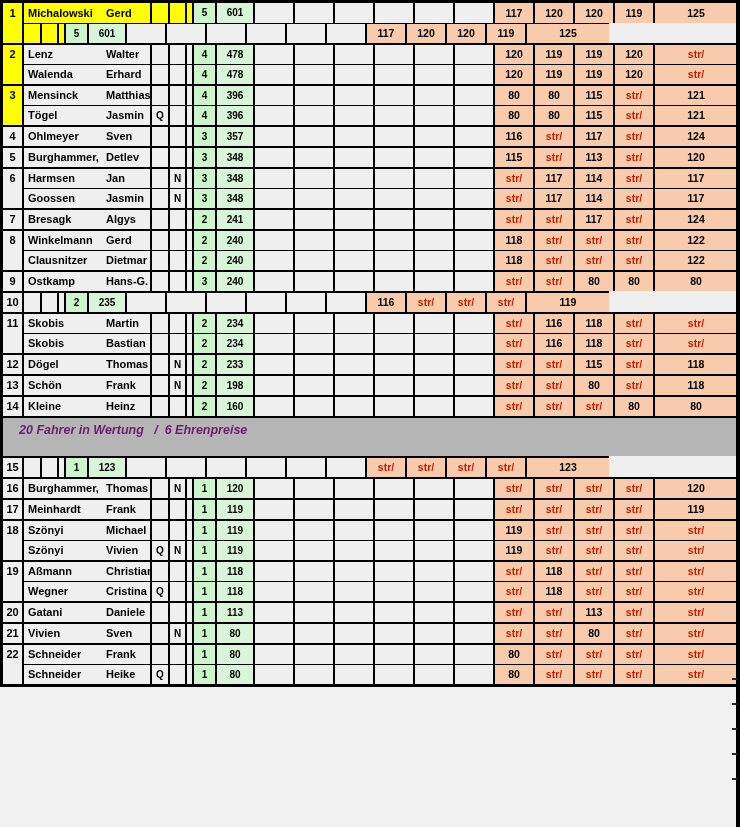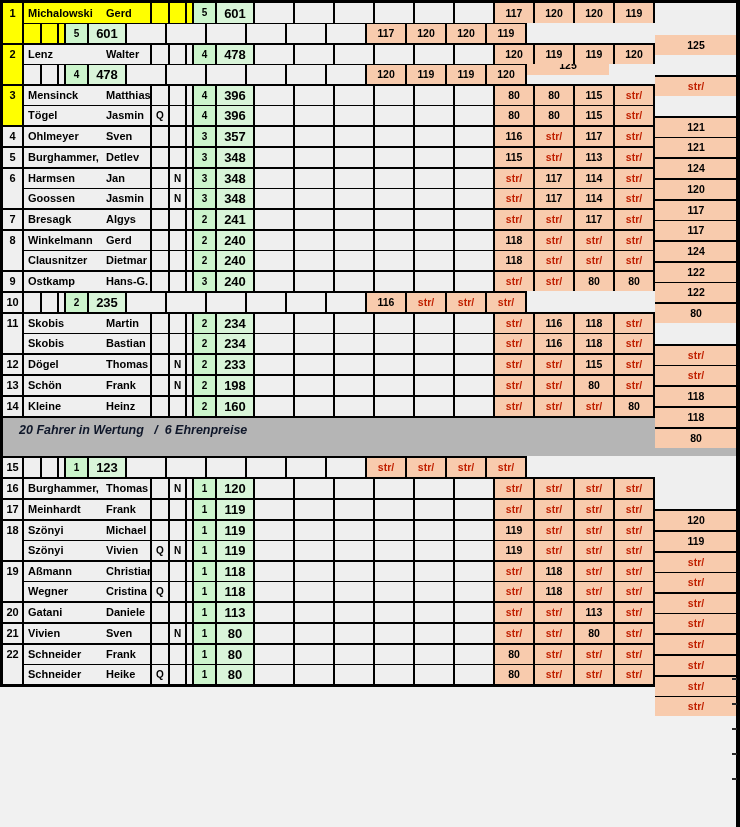--- a/index.html
+++ b/index.html
@@ -26,36 +26,36 @@
     overflow:hidden;white-space:nowrap;
   }
   .c-rank{width:21px;font-size:11px;}
   .c-name{width:128px;justify-content:flex-start;padding-left:4px;font-size:11px;}
   .c-name .last{display:inline-block;width:78px;flex:0 0 auto;text-align:left;overflow:visible;}
   .c-name .first{flex:0 0 auto;text-align:right;}
   .c-q{width:18px;font-size:10px;}
   .c-n{width:17px;font-size:10px;}
   .c-sp{width:7px;}
   .c-count{width:23px;background:#ccf5cc;font-size:10px;}
-  .c-total{width:38px;background:#d9f5d9;font-size:13px;}
+  .c-total{width:38px;background:#d9f5d9;font-size:10px;}
   .c-empty{width:40px;}
   .c-score{width:40px;background:#f8cbad;}
-  .c-score.wide{width:82px;border-right:none;margin-top:32px;}
+  .c-score.wide{width:82px;border-right:none;}
   .c-score.str{color:#c02000;}
   .row.yellowRow .c-rank,.row.yellowRow .c-name,.row.yellowRow .c-q,
   .row.yellowRow .c-n,.row.yellowRow .c-sp{background:#ffff00;}
   .row.yellowRank .c-rank{background:#ffff00;}
   .row.mergeRank .c-rank{border-top:none;}
   .band{
     height:40px;background:#b5b5b5;border-top:2px solid #000;
     display:block;box-sizing:border-box;
   }
   .band .note{
     display:block;padding:5px 0 0 16px;
-    color:#0f172a;font-weight:bold;font-style:italic;font-size:12.5px;
+    color:#701a75;font-weight:bold;font-style:italic;font-size:12.5px;
     white-space:pre;
   }
   .rstrip{position:absolute;right:0;top:0;width:4px;height:827px;background:#000;}
   .tick{position:absolute;width:5px;height:2px;background:#2a2a2a;right:3px;}
 </style>
 </head>
 <body>
 
 <div class="page">
   <div class="table">
@@ -119,20 +119,24 @@
         <div class="cell c-empty"></div>
         <div class="cell c-empty"></div>
         <div class="cell c-score">120</div>
         <div class="cell c-score">119</div>
         <div class="cell c-score">119</div>
         <div class="cell c-score">120</div>
         <div class="cell c-score wide str">str/</div>
       </div>
       <div class="row yellowRank mergeRank">
         <div class="cell c-rank"></div>
+        <div class="cell c-name">
+          <span class="last">Walenda</span>
+          <span class="first">Erhard</span>
+        </div>
         <div class="cell c-q"></div>
         <div class="cell c-n"></div>
         <div class="cell c-sp"></div>
         <div class="cell c-count">4</div>
         <div class="cell c-total">478</div>
         <div class="cell c-empty"></div>
         <div class="cell c-empty"></div>
         <div class="cell c-empty"></div>
         <div class="cell c-empty"></div>
         <div class="cell c-empty"></div>

